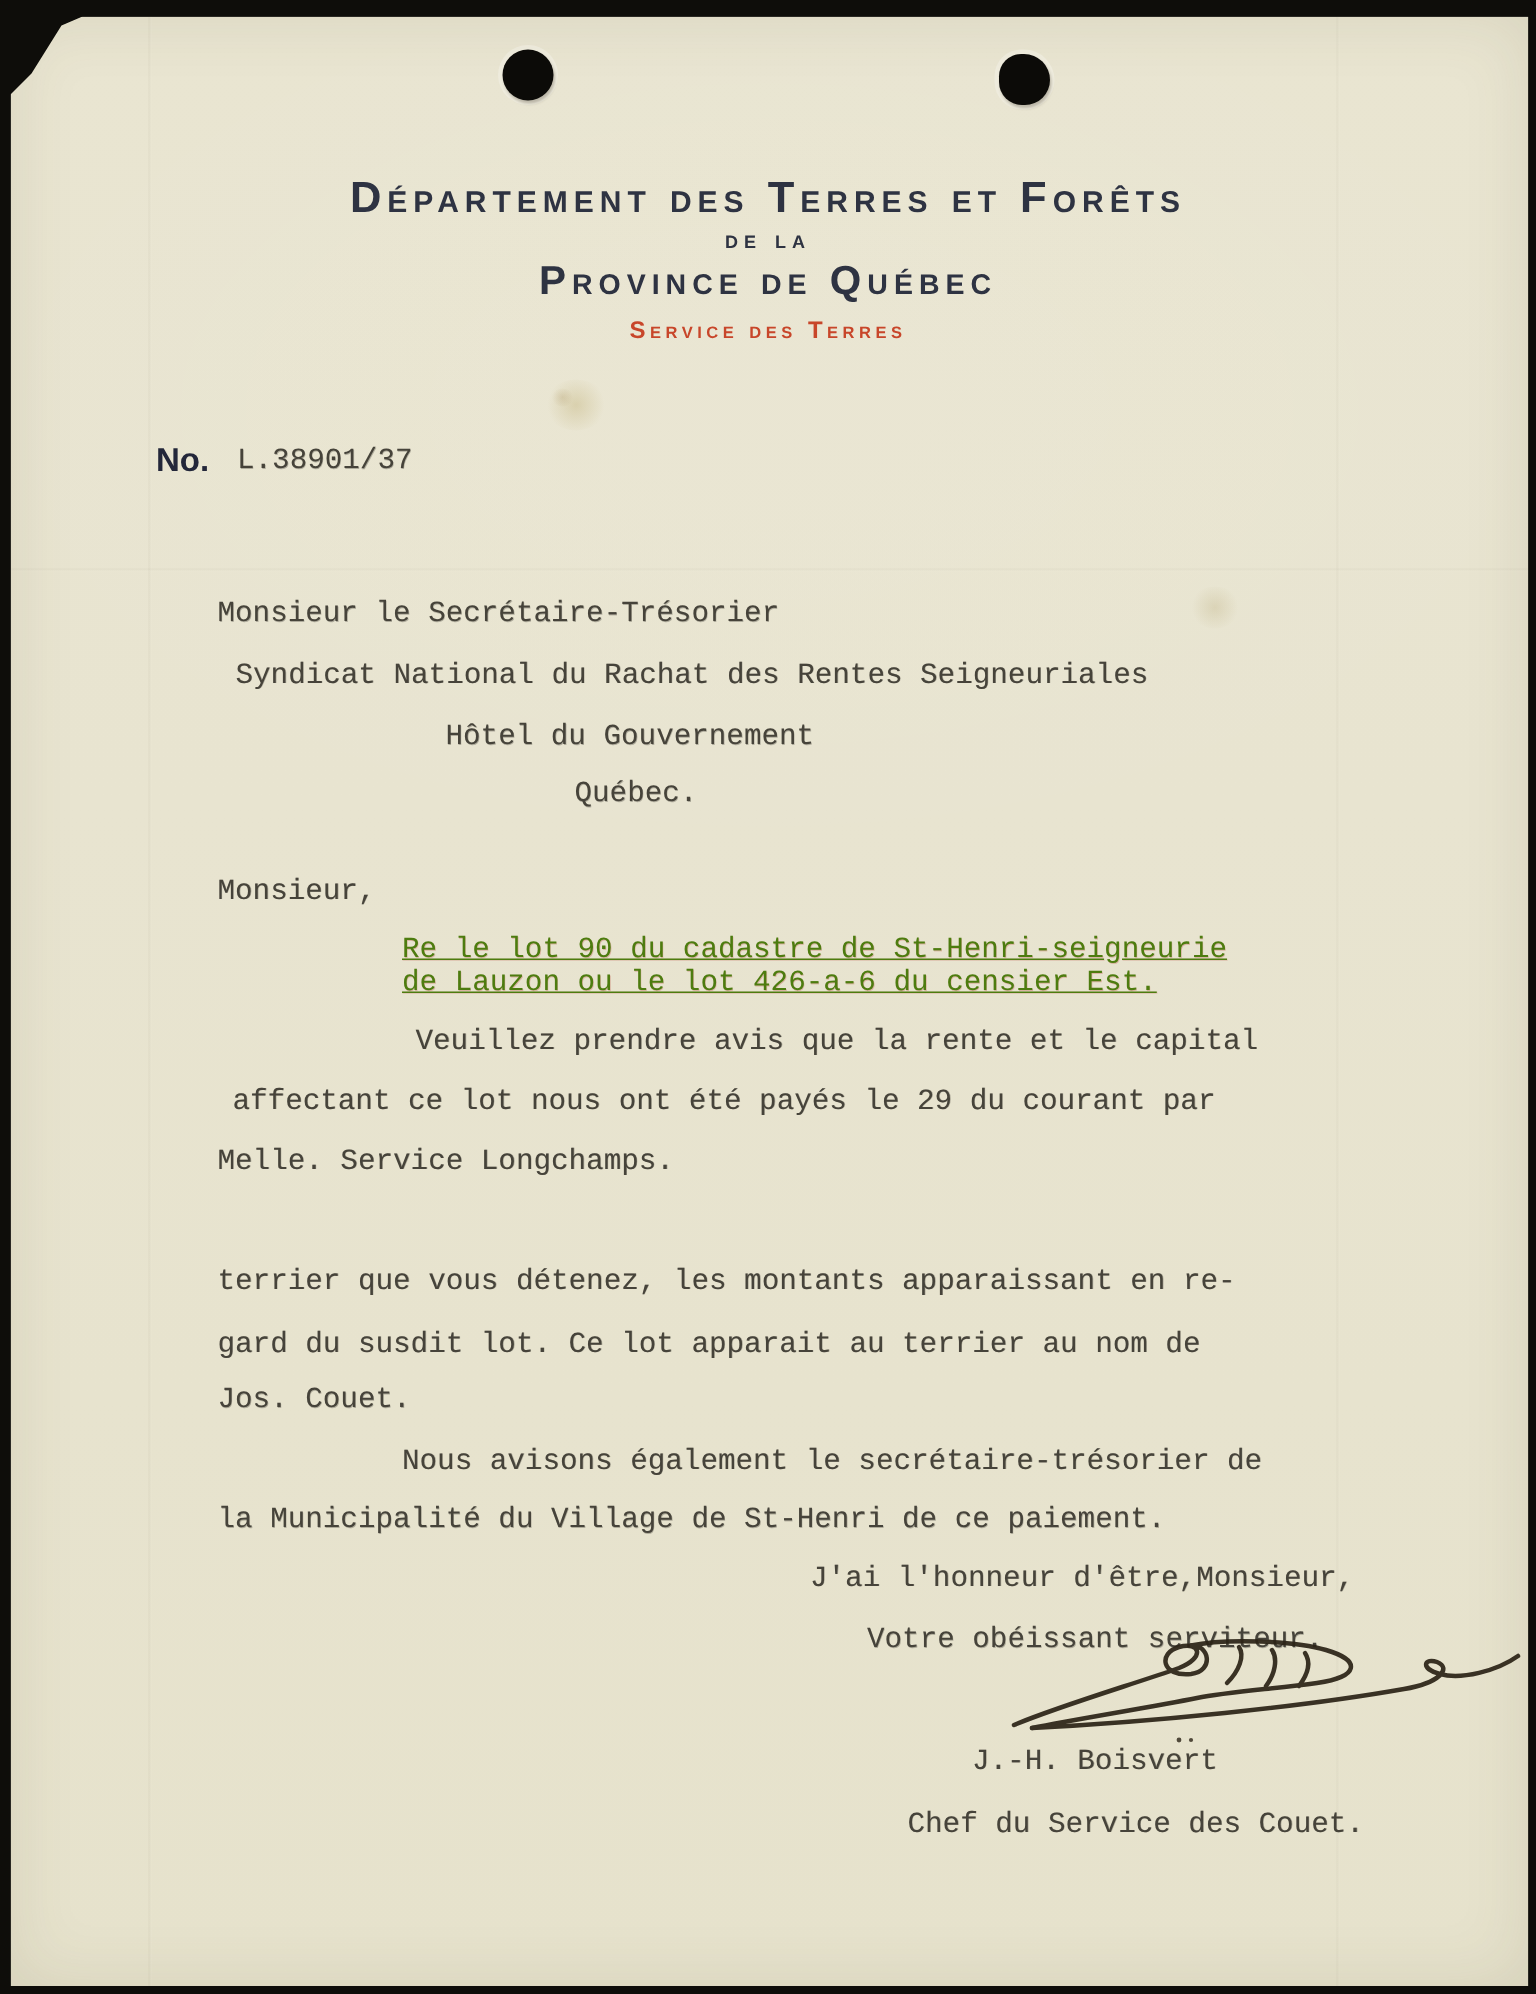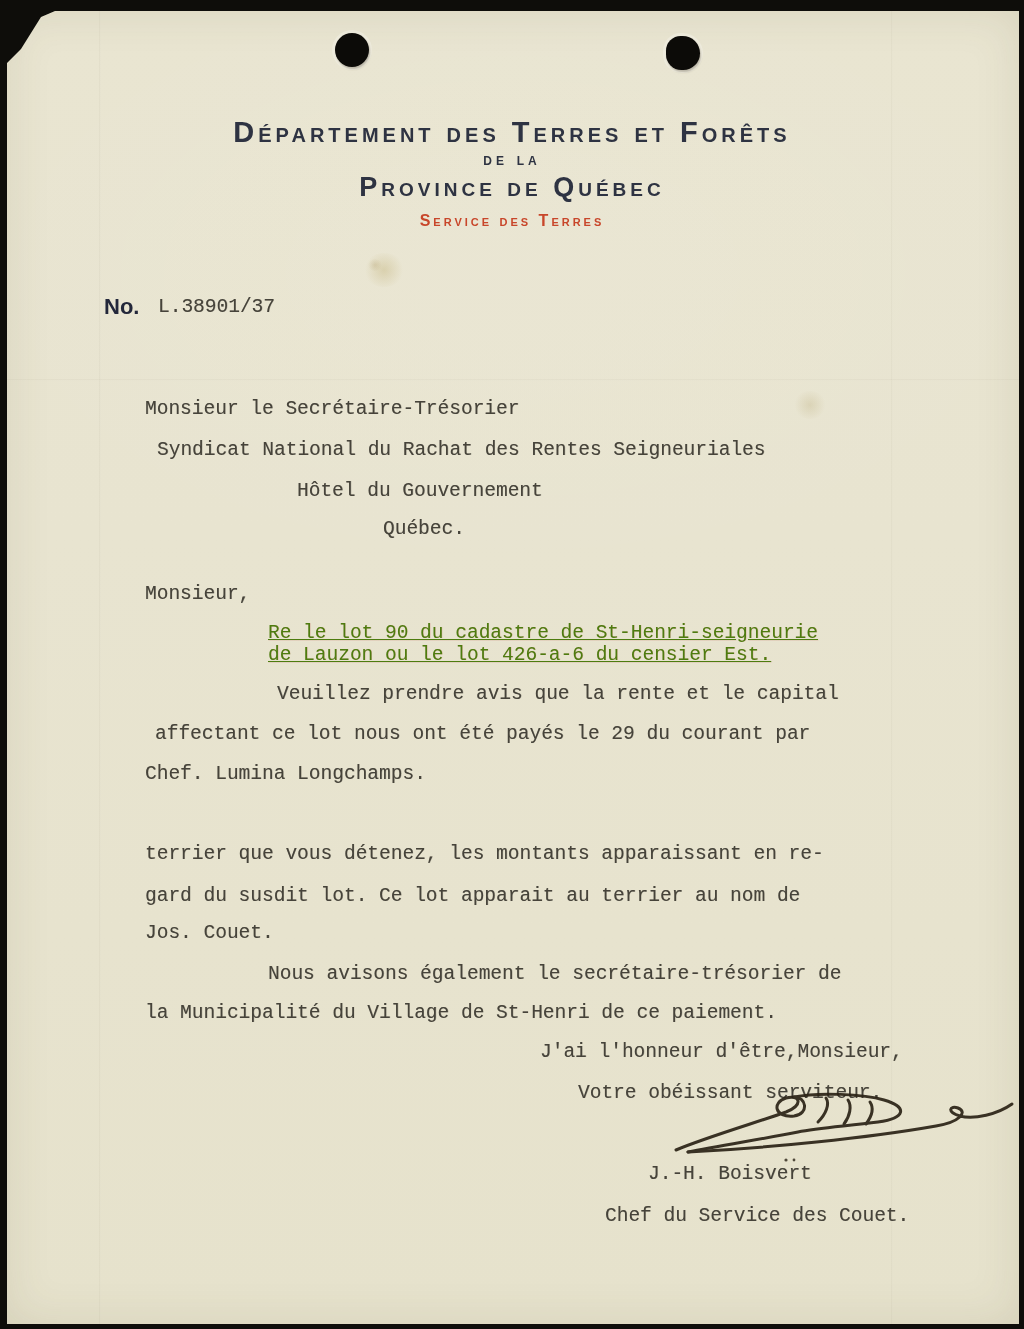--- a/index.html
+++ b/index.html
@@ -136,21 +136,21 @@
   <div class="tw rcpt3">Hôtel du Gouvernement</div>
   <div class="tw rcpt4">Québec.</div>
 
   <div class="tw salut">Monsieur,</div>
 
   <div class="tw red subj1">Re le lot 90 du cadastre de St-Henri-seigneurie</div>
   <div class="tw red subj2">de Lauzon ou le lot 426-a-6 du censier Est.</div>
 
   <div class="tw p1l1">Veuillez prendre avis que la rente et le capital</div>
   <div class="tw p1l2">affectant ce lot nous ont été payés le 29 du courant par</div>
-  <div class="tw p1l3">Chef. Lumina Longchamps.</div>
+  <div class="tw p1l3">Melle. Service Longchamps.</div>
 
   <div class="tw p2l2">terrier que vous détenez, les montants apparaissant en re-</div>
   <div class="tw p2l3">gard du susdit lot. Ce lot apparait au terrier au nom de</div>
   <div class="tw p2l4">Jos. Couet.</div>
 
   <div class="tw p3l2">la Municipalité du Village de St-Henri de ce paiement.</div>
   <div class="tw p3l1">Nous avisons également le secrétaire-trésorier de</div>
 
   <div class="tw close1">J'ai l'honneur d'être,Monsieur,</div>
   <div class="tw close2">Votre obéissant serviteur.</div>

